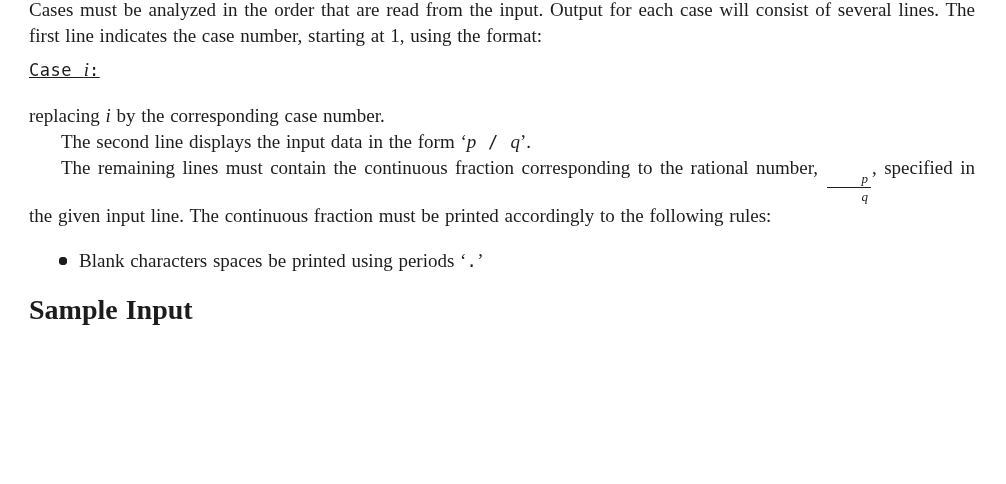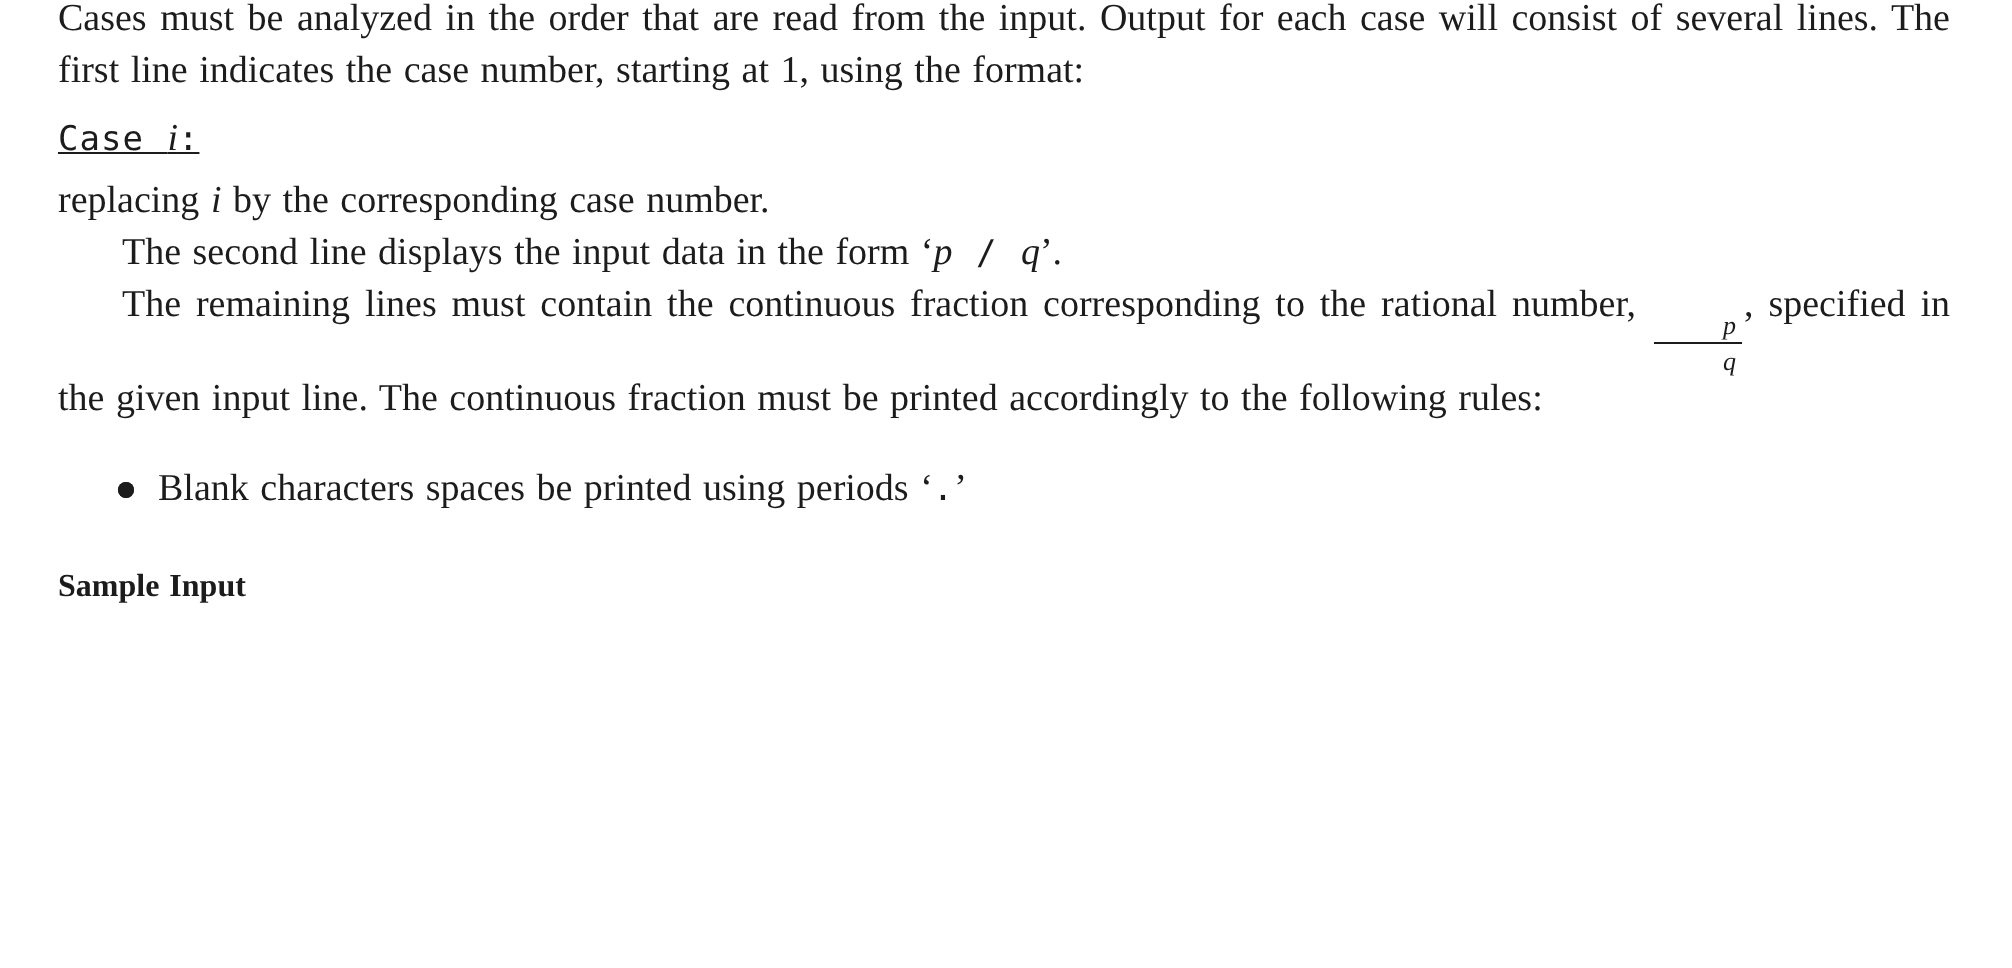--- a/index.html
+++ b/index.html
@@ -15,21 +15,21 @@
     left: 29px; top: 0;
     width: 946px;
     font-size: 19px;
     line-height: 26px;
     word-spacing: 1px;
   }
   .para { text-align: justify; }
   .indent { text-indent: 32px; }
   .p-intro { margin-top: -3px; }
   .case-line { margin-top: 8px; text-decoration: underline; }
-  .p-body { margin-top: 5px; }
+  .p-body { margin-top: 20px; }
   .mono {
     font-family: "DejaVu Sans Mono", monospace;
     font-size: 17px;
     letter-spacing: 0.5px;
   }
   .mvar {
     font-style: italic;
     font-family: "Liberation Serif", serif;
   }
   .frac {
@@ -57,21 +57,21 @@
   .bullet-row:last-child { margin-bottom: 0; }
   .dot {
     position: absolute;
     left: 30px; top: 9px;
     width: 8px; height: 8px;
     border-radius: 50%;
     background: #1c1c1c;
   }
   .next-heading {
     margin-top: 21px;
-    font-size: 16px;
+    font-size: 28px;
     font-weight: bold;
     line-height: 30px;
     white-space: nowrap;
   }
 </style>
 </head>
 <body>
 
 <div class="doc">
 

